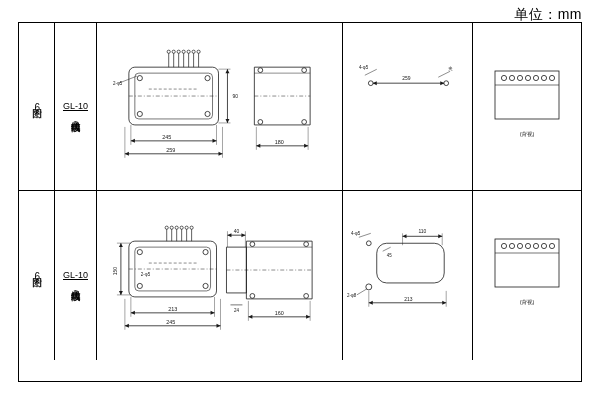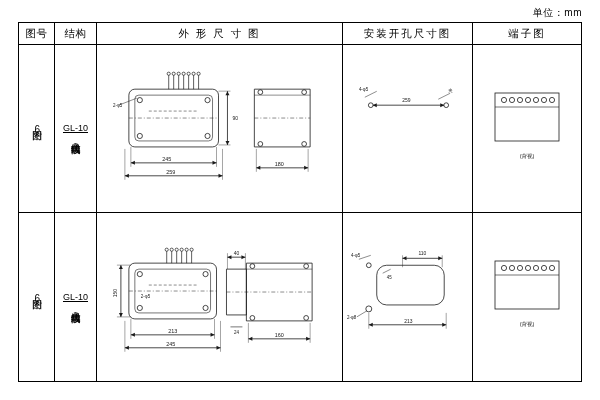--- a/index.html
+++ b/index.html
@@ -12,21 +12,21 @@
     height: 400px;
     font-family: "Liberation Sans", sans-serif;
     color: #000000;
     position: relative;
     overflow: hidden;
   }
   .unit-note {
     position: absolute;
     top: 6px;
     right: 18px;
-    font-size: 10px;
+    font-size: 14px;
     letter-spacing: 0.5px;
   }
   .table {
     position: absolute;
     left: 18px;
     top: 22px;
     width: 564px;
     height: 360px;
     border: 1px solid #000;
     box-sizing: border-box;
@@ -100,27 +100,20 @@
   svg { display: block; }
   text { font-family: "Liberation Sans", sans-serif; }
 </style>
 </head>
 <body>
 
 <div class="unit-note">单位：mm</div>
 
 <div class="table">
 
-  <div class="row header">
-    <div class="cell c-num">图号</div>
-    <div class="cell c-struct">结构</div>
-    <div class="cell c-outline">外 形 尺 寸 图</div>
-    <div class="cell c-mount">安装开孔尺寸图</div>
-    <div class="cell c-term">端子图</div>
-  </div>
 
   <div class="row body">
 
     <div class="cell c-num">
       <span class="vtext">附图6</span>
     </div>
 
     <div class="cell c-struct">
       <div class="struct-inner">
         <span class="struct-model">GL-10</span>

